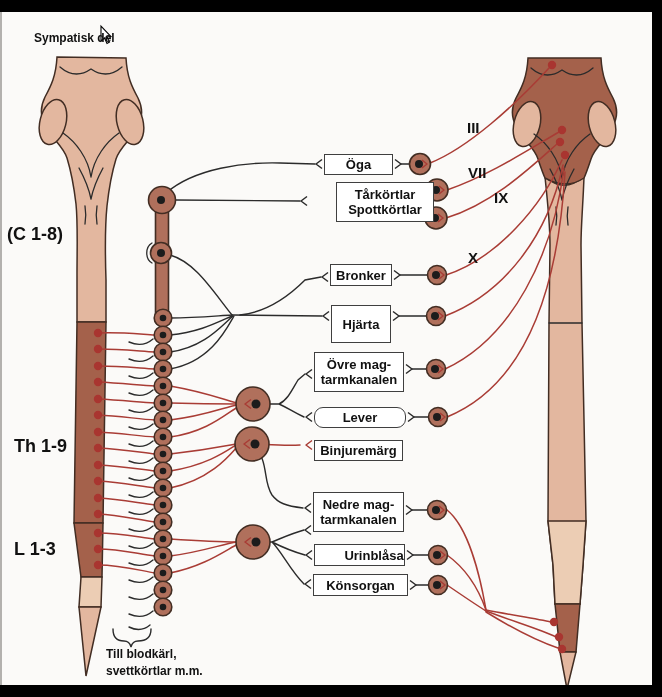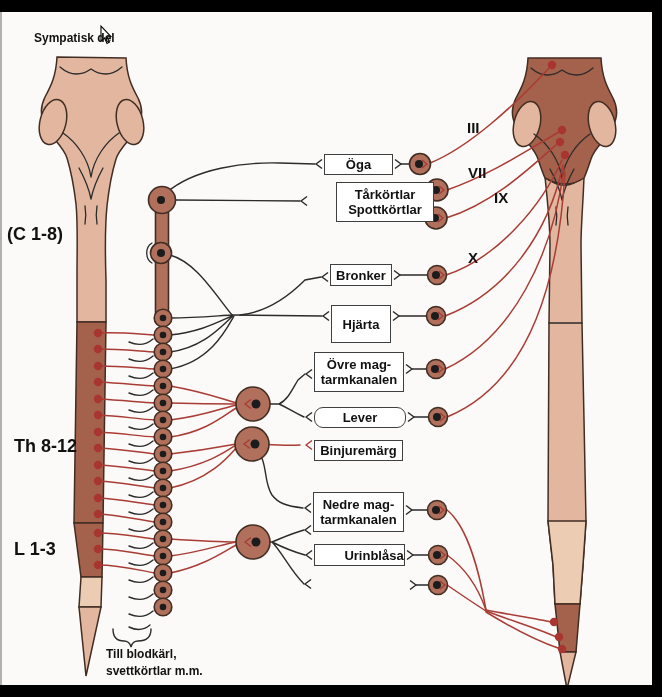--- a/index.html
+++ b/index.html
@@ -313,21 +313,21 @@
     </g>
 
     <path class="ln" d="M113,629 C113,638 118,641 124,641 C128,641 130,643 131,647 C132,643 134,641 138,641 C146,641 151,638 151,629"></path>
 
     <polygon points="101,26 101,41 104.5,38 107,43.5 109.5,42 107,37 111,36.5" fill="#ffffff" stroke="#000000" stroke-width="1.1"></polygon>
   </svg>
 
   <div class="label title" style="left:34px;top:31px;">Sympatisk del</div>
 
   <div class="label side" style="left:7px;top:224px;">(C 1-8)</div>
-  <div class="label side" style="left:14px;top:436px;">Th 8-12</div>
+  <div class="label side" style="left:14px;top:436px;">Th 1-9</div>
   <div class="label side" style="left:14px;top:539px;">L 1-3</div>
 
   <div class="label nerve" style="left:467px;top:119px;">III</div>
   <div class="label nerve" style="left:468px;top:164px;">VII</div>
   <div class="label nerve" style="left:470px;top:189px;padding-left:24px;">IX</div>
   <div class="label nerve" style="left:468px;top:249px;">X</div>
 
   <div class="obox" style="left:324px;top:154px;width:69px;height:21px;">
     <span>Öga</span>
   </div>
@@ -350,20 +350,23 @@
   </div>
   <div class="obox" style="left:314px;top:440px;width:89px;height:21px;">
     <span>Binjuremärg</span>
   </div>
   <div class="obox" style="left:313px;top:492px;width:91px;height:40px;">
     <span>Nedre mag-</span>
     <span>tarmkanalen</span>
   </div>
   <div class="obox" style="left:314px;top:544px;width:91px;height:22px;padding-left:29px;">
     <span>Urinblåsa</span>
+  </div>
+  <div class="obox" style="left:313px;top:574px;width:95px;height:22px;">
+    <span>Könsorgan</span>
   </div>
 
   <div class="label foot" style="left:106px;top:646px;">
     <div>Till blodkärl,</div>
     <div>svettkörtlar m.m.</div>
   </div>
 
   <div class="bar" id="bar-top"></div>
   <div class="bar" id="bar-bottom"></div>
   <div class="bar" id="bar-right"></div>

